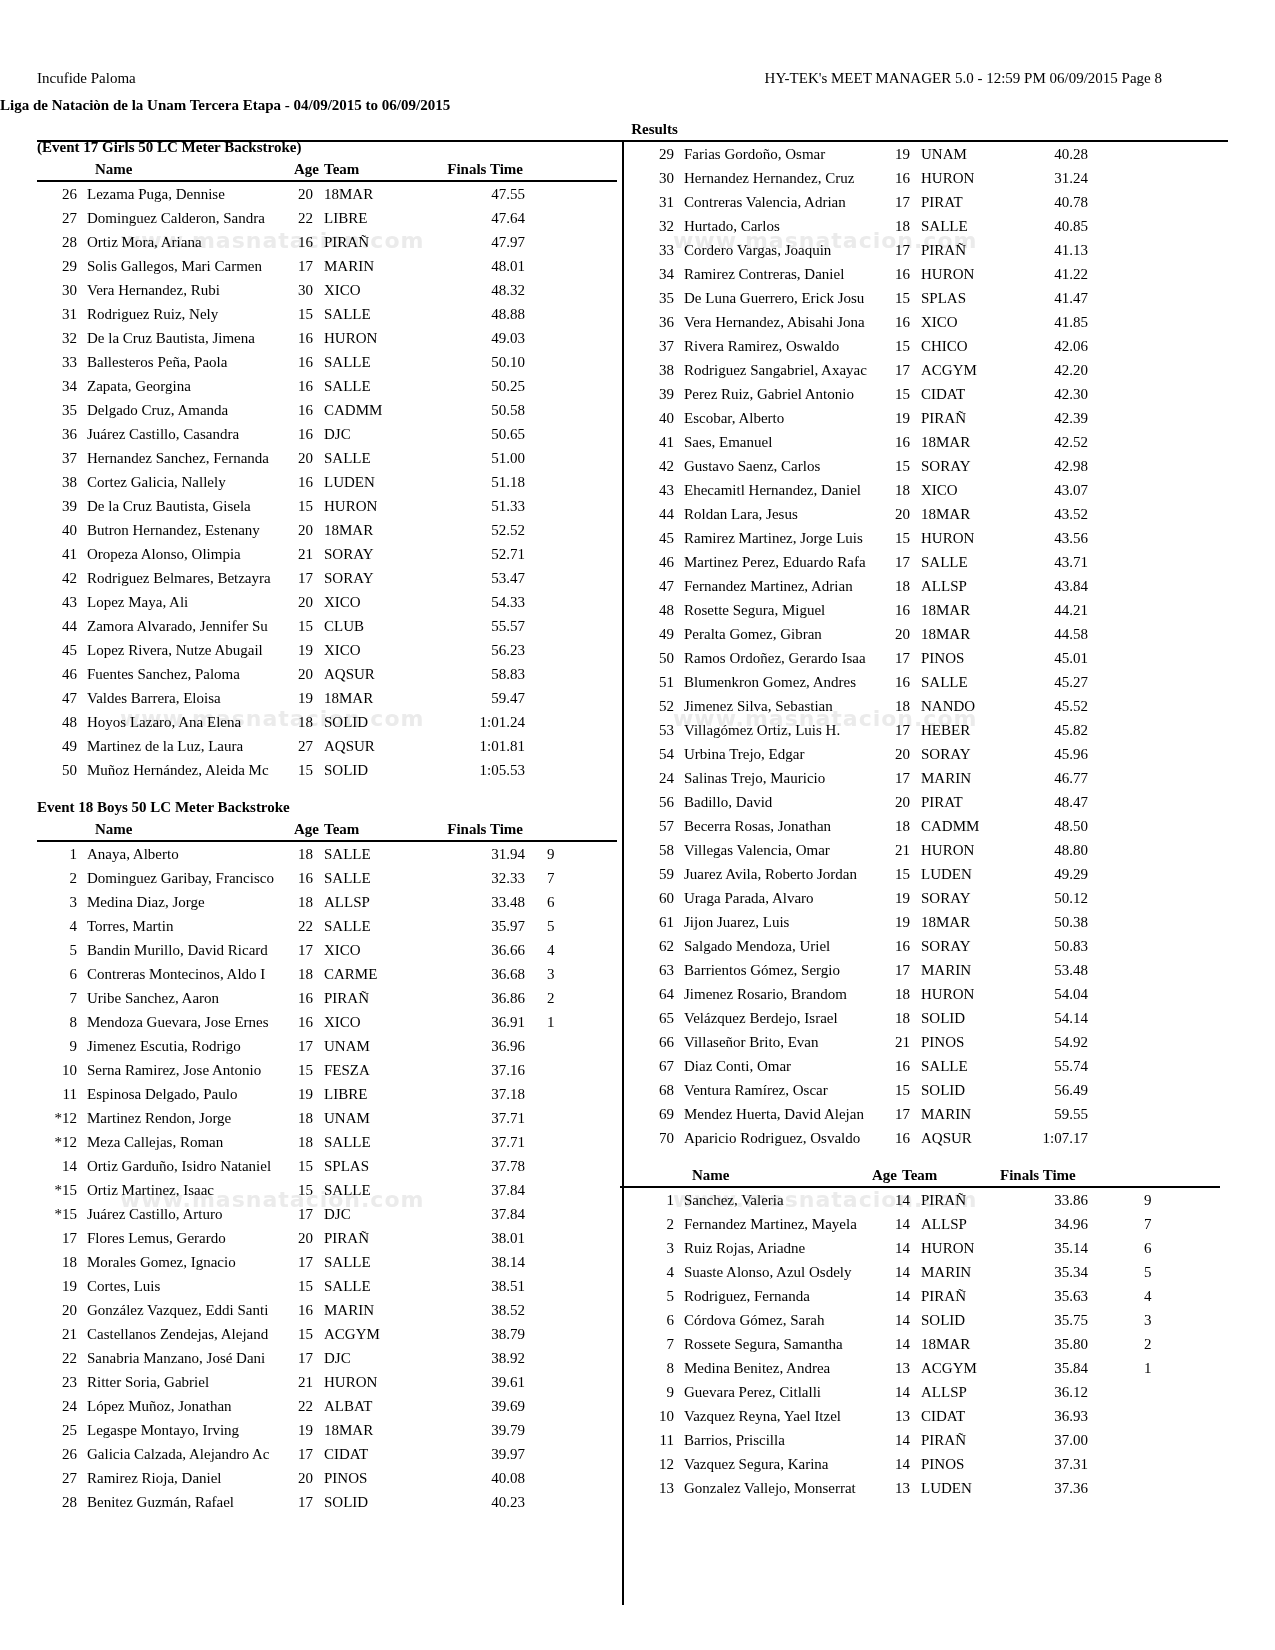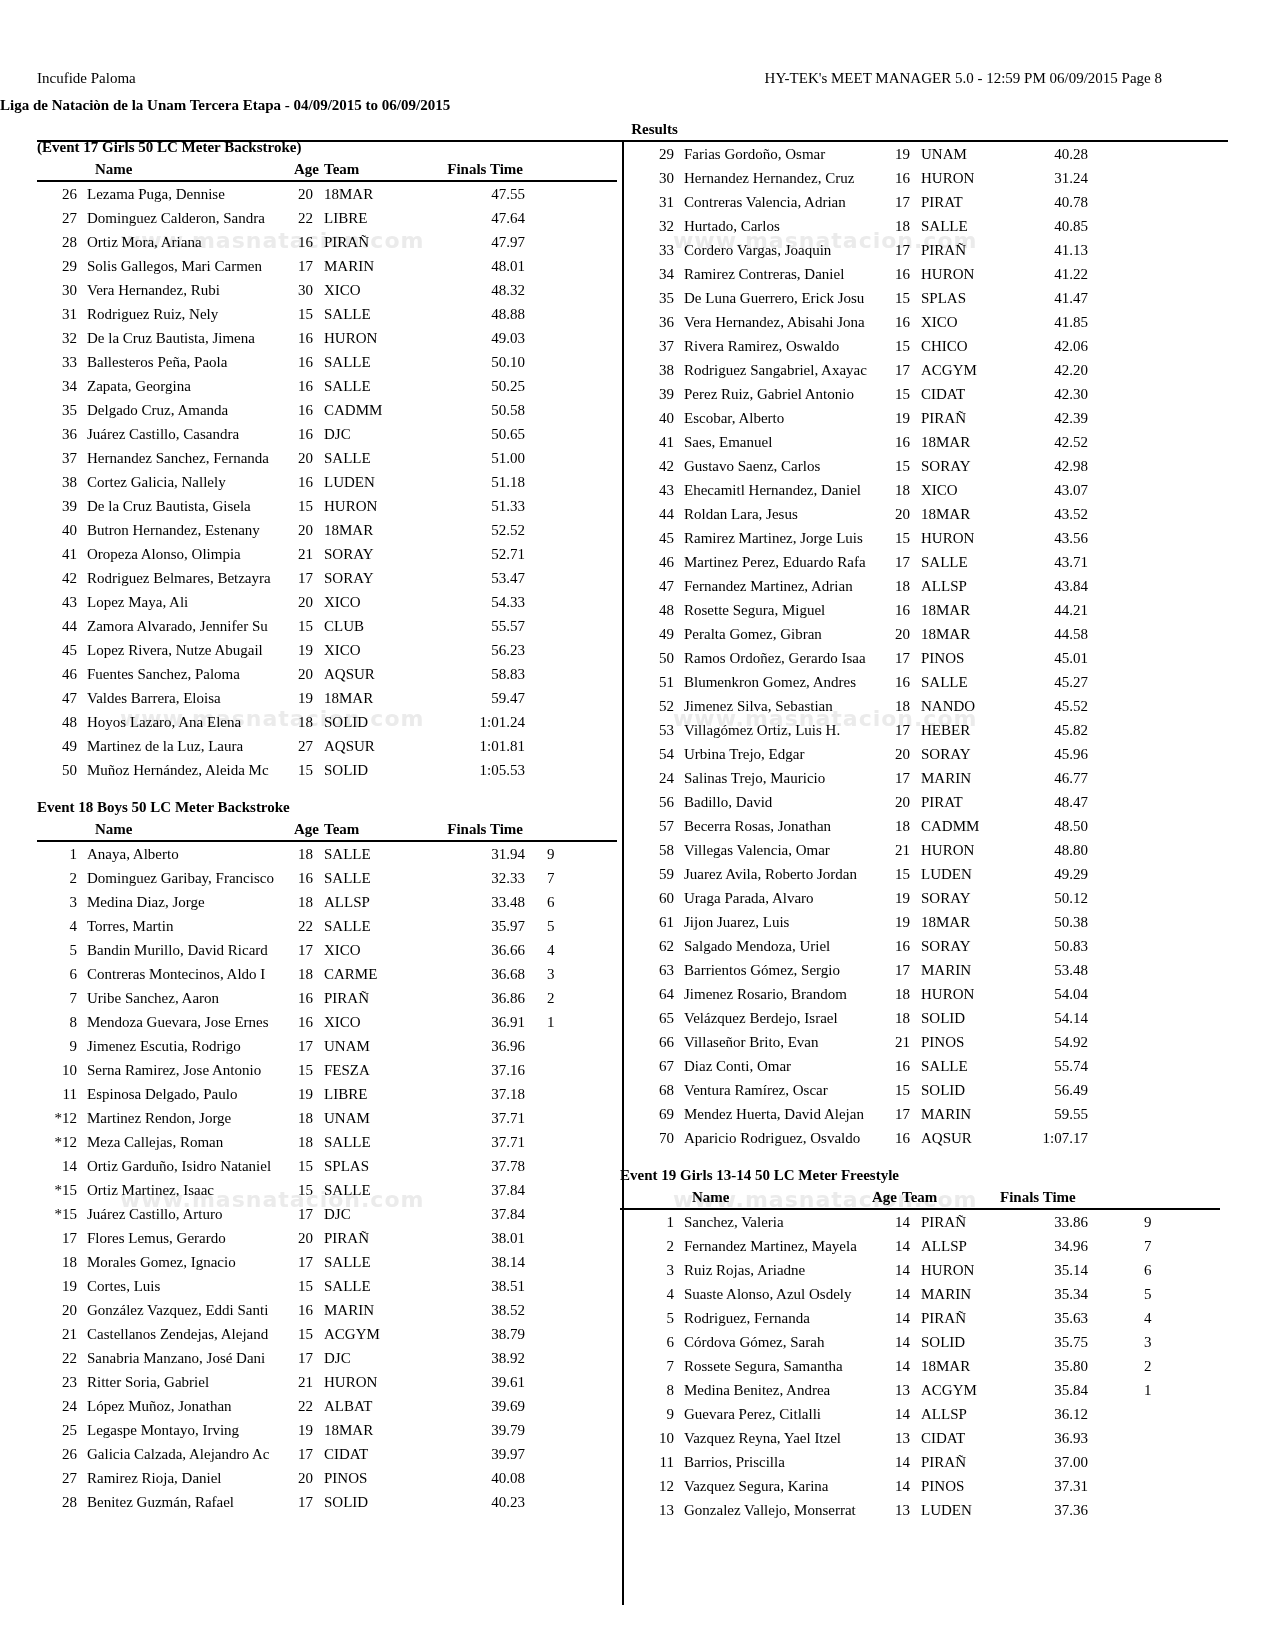--- a/index.html
+++ b/index.html
@@ -852,21 +852,20 @@
       <div class="row">
         <span class="c-place">70</span>
         <span class="c-name">Aparicio Rodriguez, Osvaldo</span>
         <span class="c-age">16</span>
         <span class="c-team">AQSUR</span>
         <span class="c-time">1:07.17</span>
         <span class="c-pts"></span>
       </div>
     </div>
   <div class="gap"></div>
-  <div class="event-title" style="margin-left:-20px;">Event 19  Girls 13-14 50 LC Meter Freestyle</div>
   <div class="colhead" style="margin-left:-20px;padding-left:20px;">
     <span class="ch-name" style="left:64px;">Name</span>
     <span class="ch-age" style="left:252px;">Age</span>
     <span class="ch-team" style="left:282px;">Team</span>
     <span class="ch-time" style="left:380px;">Finals Time</span>
   </div>
   <div>
       <div class="row">
         <span class="c-place">1</span>
         <span class="c-name">Sanchez, Valeria</span>

